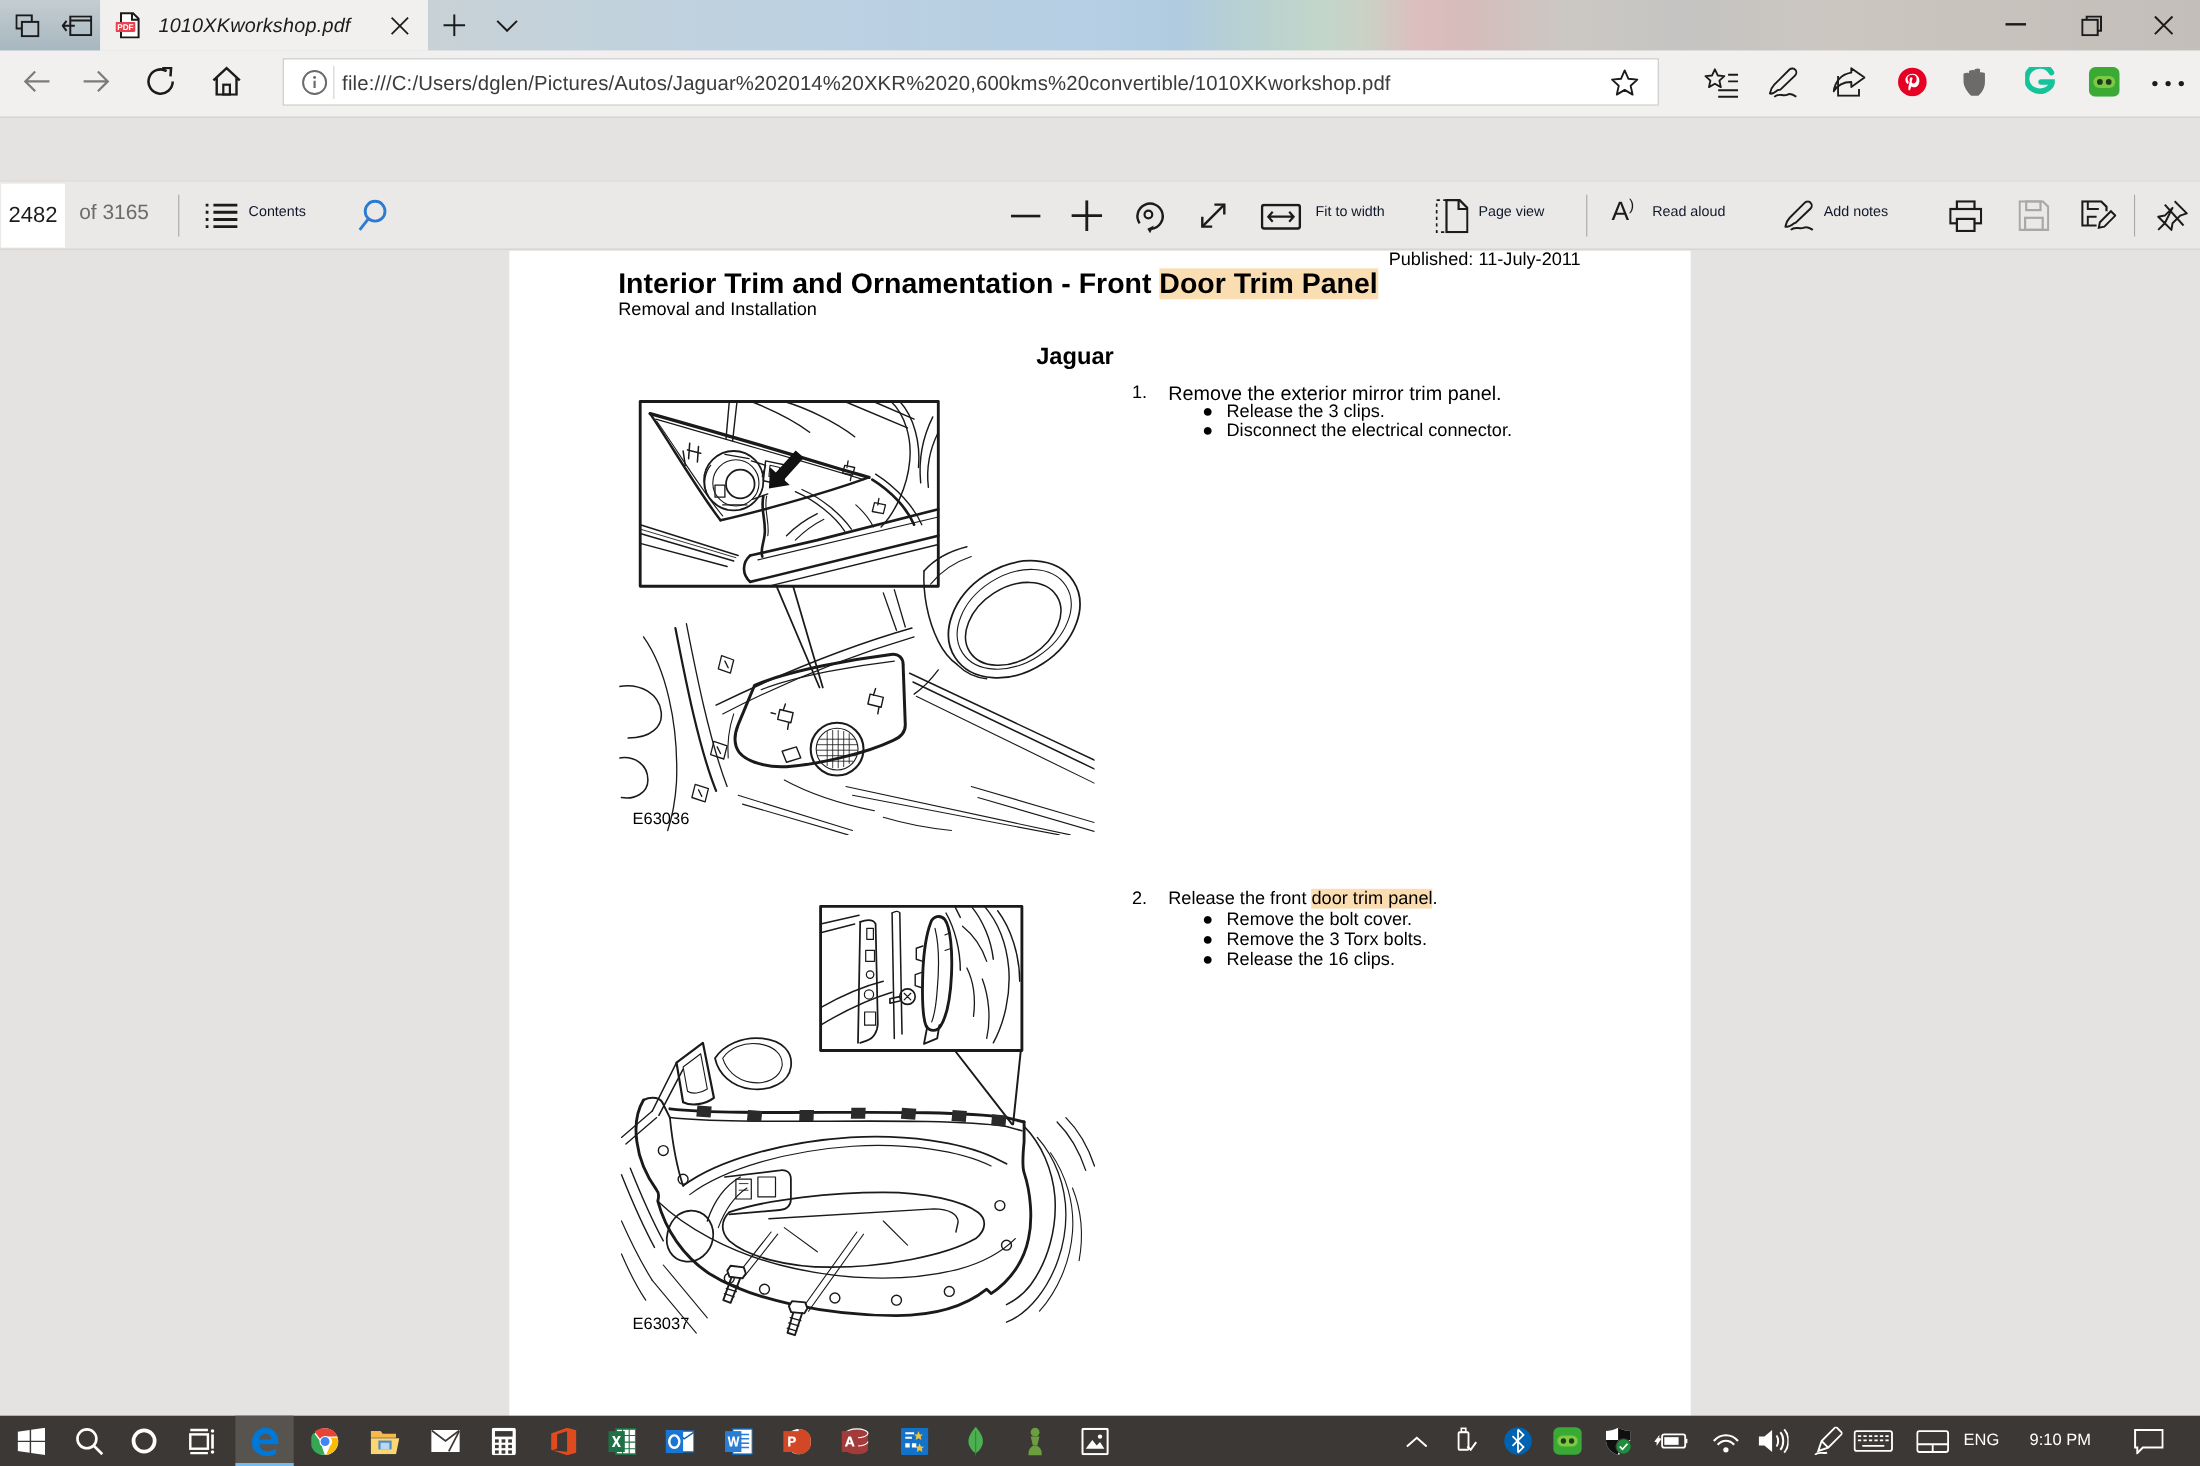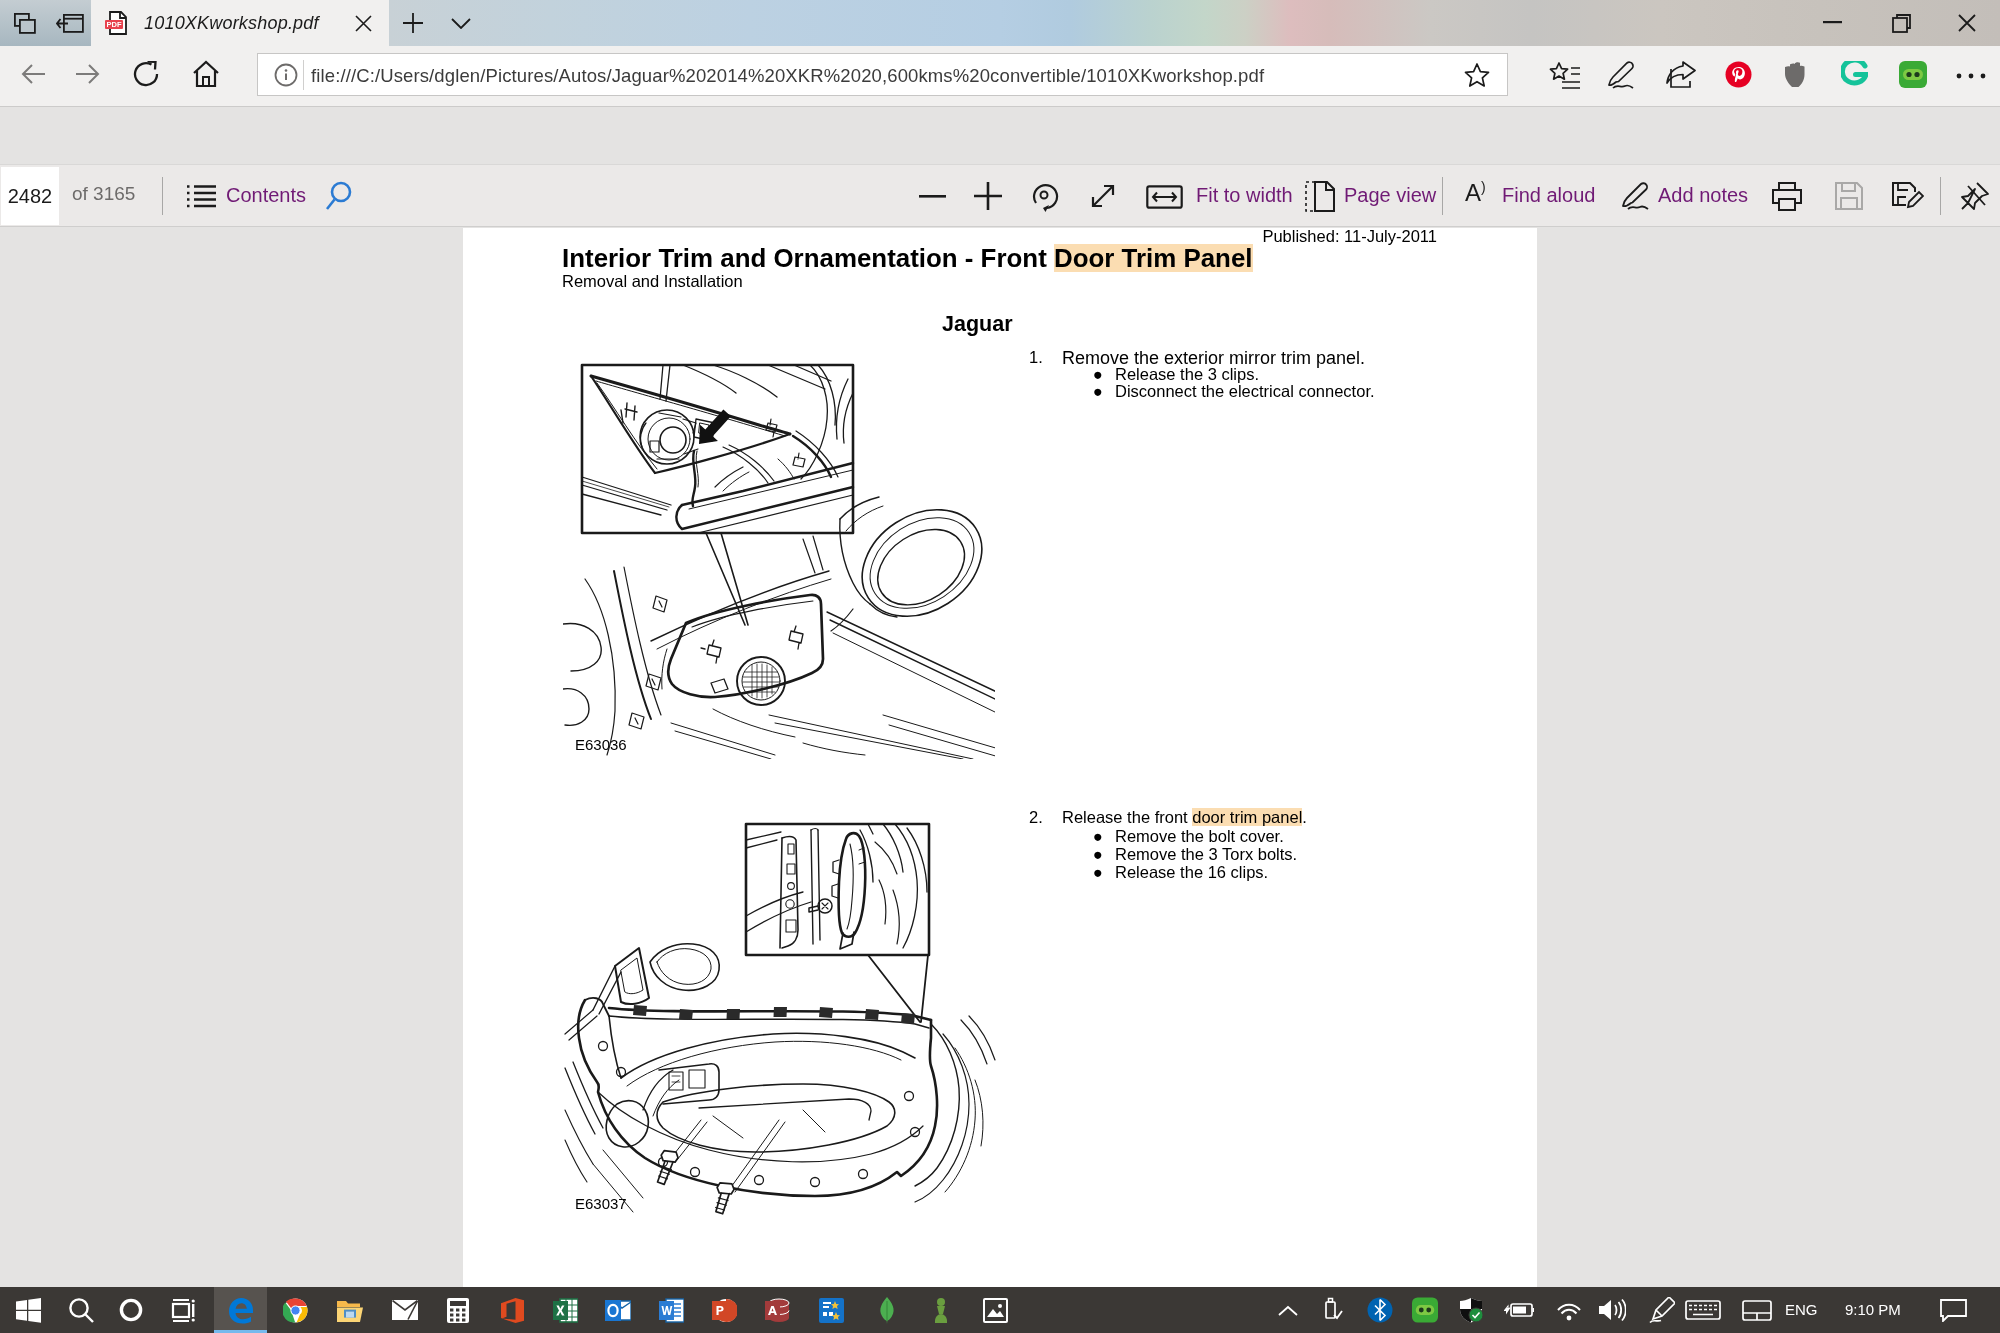--- a/index.html
+++ b/index.html
@@ -24,21 +24,21 @@
   #findbar { left:0; top:107px; width:2000px; height:58px; background:#e7e5e4; }
   #findlabel { left:16px; top:16px; font-size:18.5px; color:#1b1b1b; letter-spacing:0.15px; }
   #findbox { left:146px; top:6px; width:484px; height:46px; background:#fff; border:1px solid #c7c6c5; border-right:none; }
   #findtext { left:17px; top:9px; font-size:19px; color:#1b1b1b; letter-spacing:0.2px; }
   #findcount { left:630px; top:6px; width:147px; height:46px; background:#f0efee; border:1px solid #d4d3d2; font-size:18.5px; color:#1b1b1b; text-align:center; line-height:44px; }
   #findoptions { left:911px; top:16px; font-size:18.5px; color:#1b1b1b; }
 
   
   #pdfbar { left:0; top:164px; width:2000px; height:63px; background:#ebe9e8; border-top:1px solid #d9d8d7; border-bottom:1px solid #cfcecd; }
   #pagenumbox { left:1px; top:2px; width:58px; height:58px; background:#fff; text-align:center; font-size:20px; color:#1b1b1b; line-height:58px; }
-  .tbtext { font-size:20px; color:#701a75; }
+  .tbtext { font-size:13px; color:#0f172a; }
   .tbgrey { color:#6d6b6a; }
 
   
   #content { left:0; top:228px; width:2000px; height:1059px; background:#e4e3e2; }
   #page { left:463px; top:0px; width:1074px; height:1059px; background:#ffffff; }
   .doc { color:#000; }
   .hl { background:#fbddb2; }
 
   
   #taskbar { left:0; top:1287px; width:2000px; height:62px; background:#3b3835; }
@@ -194,21 +194,21 @@
     </svg>
     <div class="abs tbtext" style="left:1196px;top:19px">Fit to width</div>
     <svg class="abs" style="left:1305px;top:16px" width="30" height="31" viewBox="0 0 30 31">
       <rect x="1" y="1" width="16" height="29" fill="none" stroke="#1b1b1b" stroke-width="1.6" stroke-dasharray="3 3"></rect>
       <path d="M10 1 L22 1 L29 8 L29 30 L10 30 Z" fill="#ebe9e8" stroke="#1b1b1b" stroke-width="2"></path>
       <path d="M21 1 L21 9 L29 9" fill="none" stroke="#1b1b1b" stroke-width="2"></path>
     </svg>
     <div class="abs tbtext" style="left:1344px;top:19px">Page view</div>
     <div class="abs" style="left:1442px;top:12px;width:1px;height:38px;background:#a8a7a6"></div>
     <div class="abs" style="left:1465px;top:14px;font-size:24px;color:#1b1b1b">A<span style="font-size:14px;position:relative;top:-9px">)</span></div>
-    <div class="abs tbtext" style="left:1502px;top:19px">Find aloud</div>
+    <div class="abs tbtext" style="left:1502px;top:19px">Read aloud</div>
     <svg class="abs" style="left:1622px;top:17px" width="30" height="28" viewBox="0 0 30 28">
       <path d="M9 21 C4 25 1 24 1 24 C1 24 2 19 5 16 L19 2 C20.5 0.8 23 1 24.2 2.6 C25.4 4 25.2 6.3 24 7.5 L10.5 20.5 Z" fill="none" stroke="#1b1b1b" stroke-width="1.8"></path>
       <path d="M6 27 C10 23 14 27 18 25 C21 23.5 24 25.5 26 27" fill="none" stroke="#1b1b1b" stroke-width="1.8"></path>
     </svg>
     <div class="abs tbtext" style="left:1658px;top:19px">Add notes</div>
     <svg class="abs" style="left:1772px;top:17px" width="30" height="29" viewBox="0 0 30 29">
       <path d="M7 8 L7 1 L23 1 L23 8" fill="none" stroke="#1b1b1b" stroke-width="2"></path>
       <rect x="1" y="8" width="28" height="13" fill="none" stroke="#1b1b1b" stroke-width="2"></rect>
       <rect x="7" y="17" width="16" height="11" fill="#ebe9e8" stroke="#1b1b1b" stroke-width="2"></rect>
     </svg>

